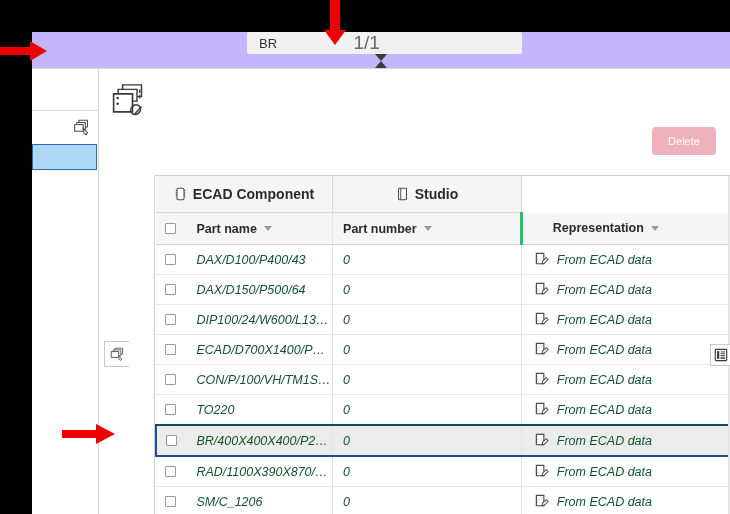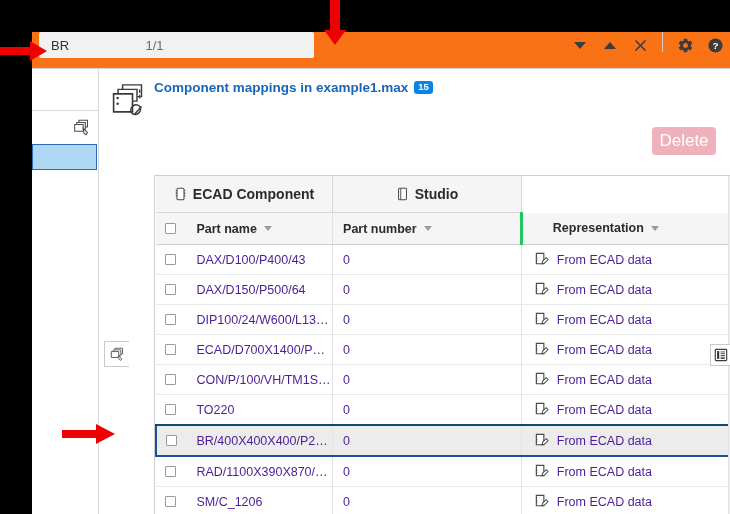--- a/index.html
+++ b/index.html
@@ -16,24 +16,26 @@
     background: #000000;
   }
 
   
   .findbar {
     position: absolute;
     left: 32px;
     top: 32px;
     width: 698px;
     height: 37px;
-    background: #f97316;
+    background: #c4b5fd;
     border-bottom: 1px solid #d6d6d6;
     box-sizing: border-box;
     display: flex;
+    align-items: center;
+    flex-direction: column;
   }
   .find-field {
     margin-left: 7px;
     width: 270px;
     height: 26px;
     background: #f1f1f1;
     border-radius: 2px;
     display: flex;
     align-items: center;
     box-sizing: border-box;
@@ -42,21 +44,21 @@
     width: 275px;
   }
   .find-input {
     margin-left: 12px;
     font-size: 13px;
     color: #333333;
     letter-spacing: .2px;
   }
   .find-count {
     margin-left: 76px;
-    font-size: 13px;
+    font-size: 19px;
     color: #6a6a6a;
   }
   .find-spacer { flex: 1; }
   .find-btn {
     width: 30px;
     height: 26px;
     display: flex;
     align-items: center;
     justify-content: center;
     color: #3c3c3c;
@@ -177,21 +179,21 @@
   .delete-btn {
     position: absolute;
     right: 14px;
     top: 58px;
     width: 64px;
     height: 28px;
     background: #efb2bc;
     color: #ffffff;
     border: none;
     border-radius: 4px;
-    font-size: 17px;
+    font-size: 11px;
     font-family: "Liberation Sans", sans-serif;
     cursor: default;
   }
 
   
   .table-wrap {
     position: absolute;
     left: 54px;
     top: 106px;
     width: 588px;
@@ -247,26 +249,27 @@
     height: 11px;
     border: 1px solid #9a9a9a;
     background: #ffffff;
     border-radius: 1px;
     display: inline-block;
     box-sizing: border-box;
   }
   .tbl td {
     height: 29px;
     font-size: 12.5px;
-    color: #4c1d95;
+    color: #14532d;
     border-bottom: 1px solid #e8e8e8;
     border-right: 1px solid #e2e2e2;
     padding: 0;
     overflow: hidden;
     white-space: nowrap;
+    font-style: italic;
   }
   .cell-name {
     display: flex;
     align-items: center;
     gap: 9px;
     padding-left: 12px;
   }
   .cell-pad { padding-left: 10px; }
   .cell-rep {
     display: flex;
@@ -372,24 +375,20 @@
             <path d="M9 8 h21 v13 h-21 z" fill="#ffffff" stroke="#3a3a3a" stroke-width="1.6"></path>
             <path d="M4 13 h21 v20 h-21 z" fill="#ffffff" stroke="#3a3a3a" stroke-width="1.8"></path>
             <circle cx="8.5" cy="17.5" r="1.4" fill="#3a3a3a"></circle>
             <circle cx="8.5" cy="24" r="1.4" fill="#3a3a3a"></circle>
             <path d="M33 8 v4 M33 14 v4" stroke="#3a3a3a" stroke-width="1.4"></path>
             <path d="M25 27 a5 5 0 1 1 7 7 a5 5 0 1 1 -7 -7 z" fill="none" stroke="#3a3a3a" stroke-width="1.6"></path>
             <path d="M27 36 l8 -9" stroke="#3a3a3a" stroke-width="1.6" fill="none"></path>
           </svg>
         </div>
         <div class="hdr-text">
-          <div class="hdr-title-row">
-            <span class="hdr-title">Component mappings in example1.max</span>
-            <span class="badge">15</span>
-          </div>
         </div>
         <button class="delete-btn">Delete</button>
       </div>
 
       <div class="table-wrap">
         <table class="tbl">
           <colgroup>
             <col style="width:30px">
             <col style="width:144px">
             <col style="width:186px">

